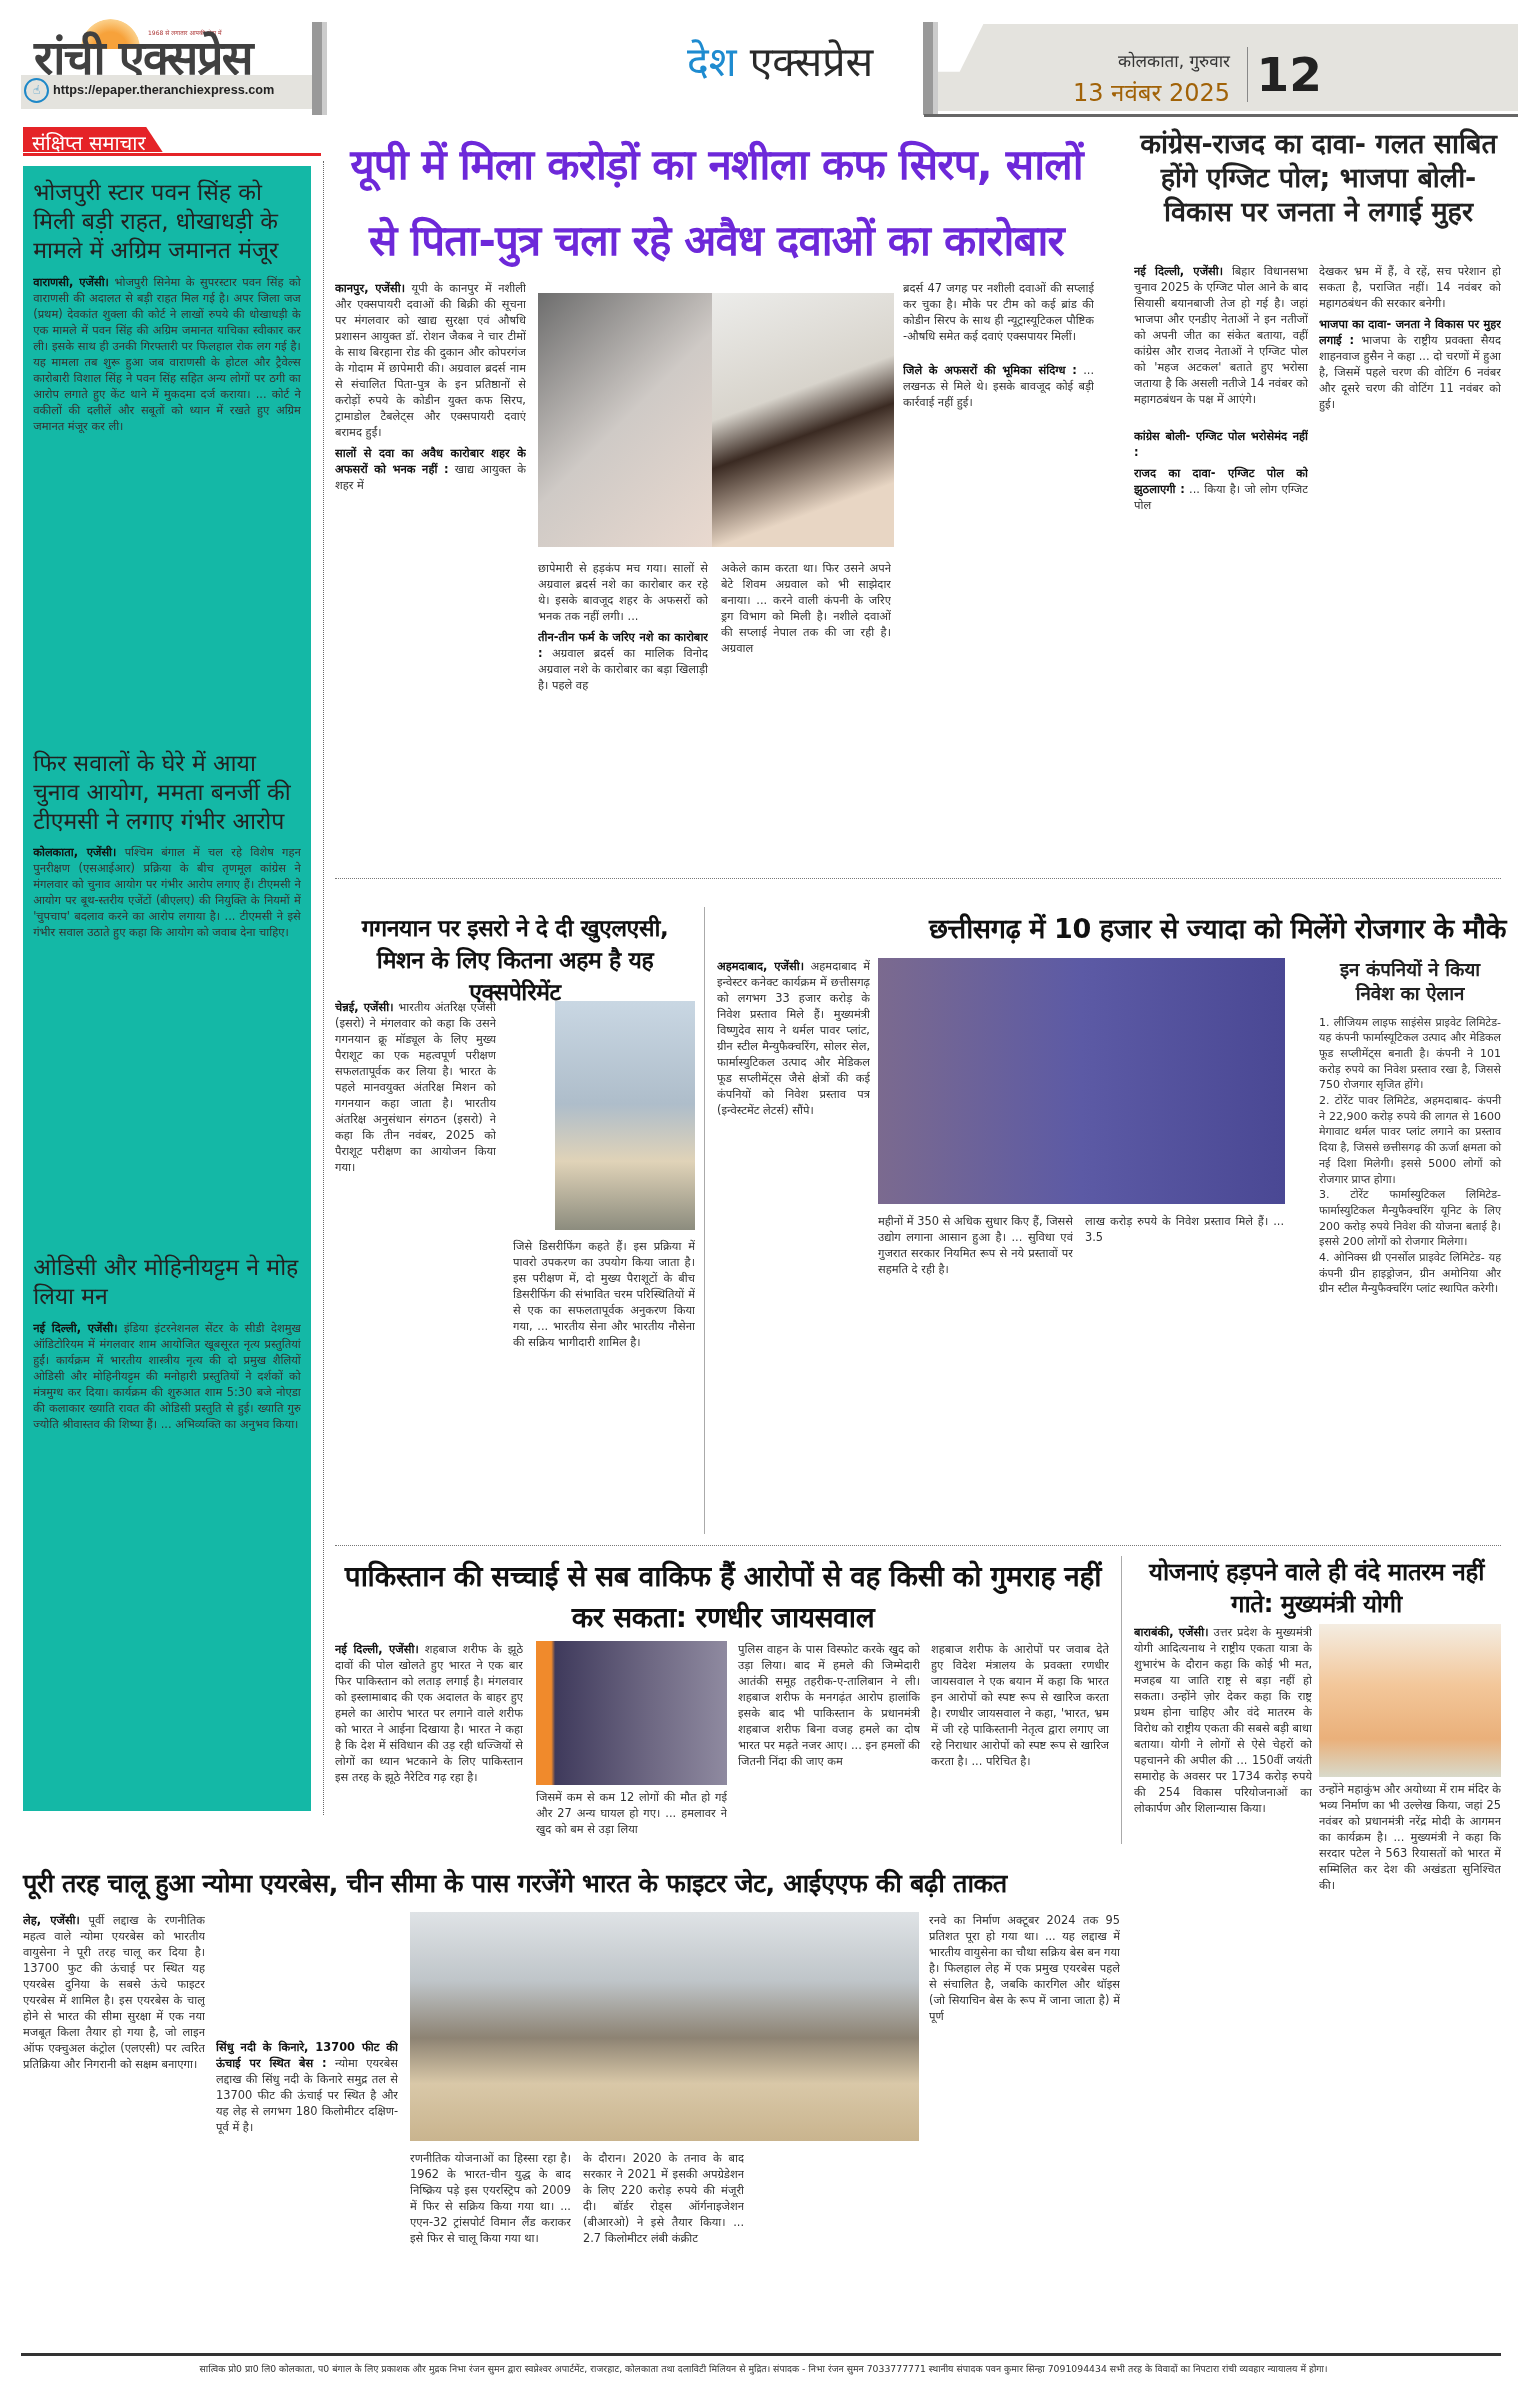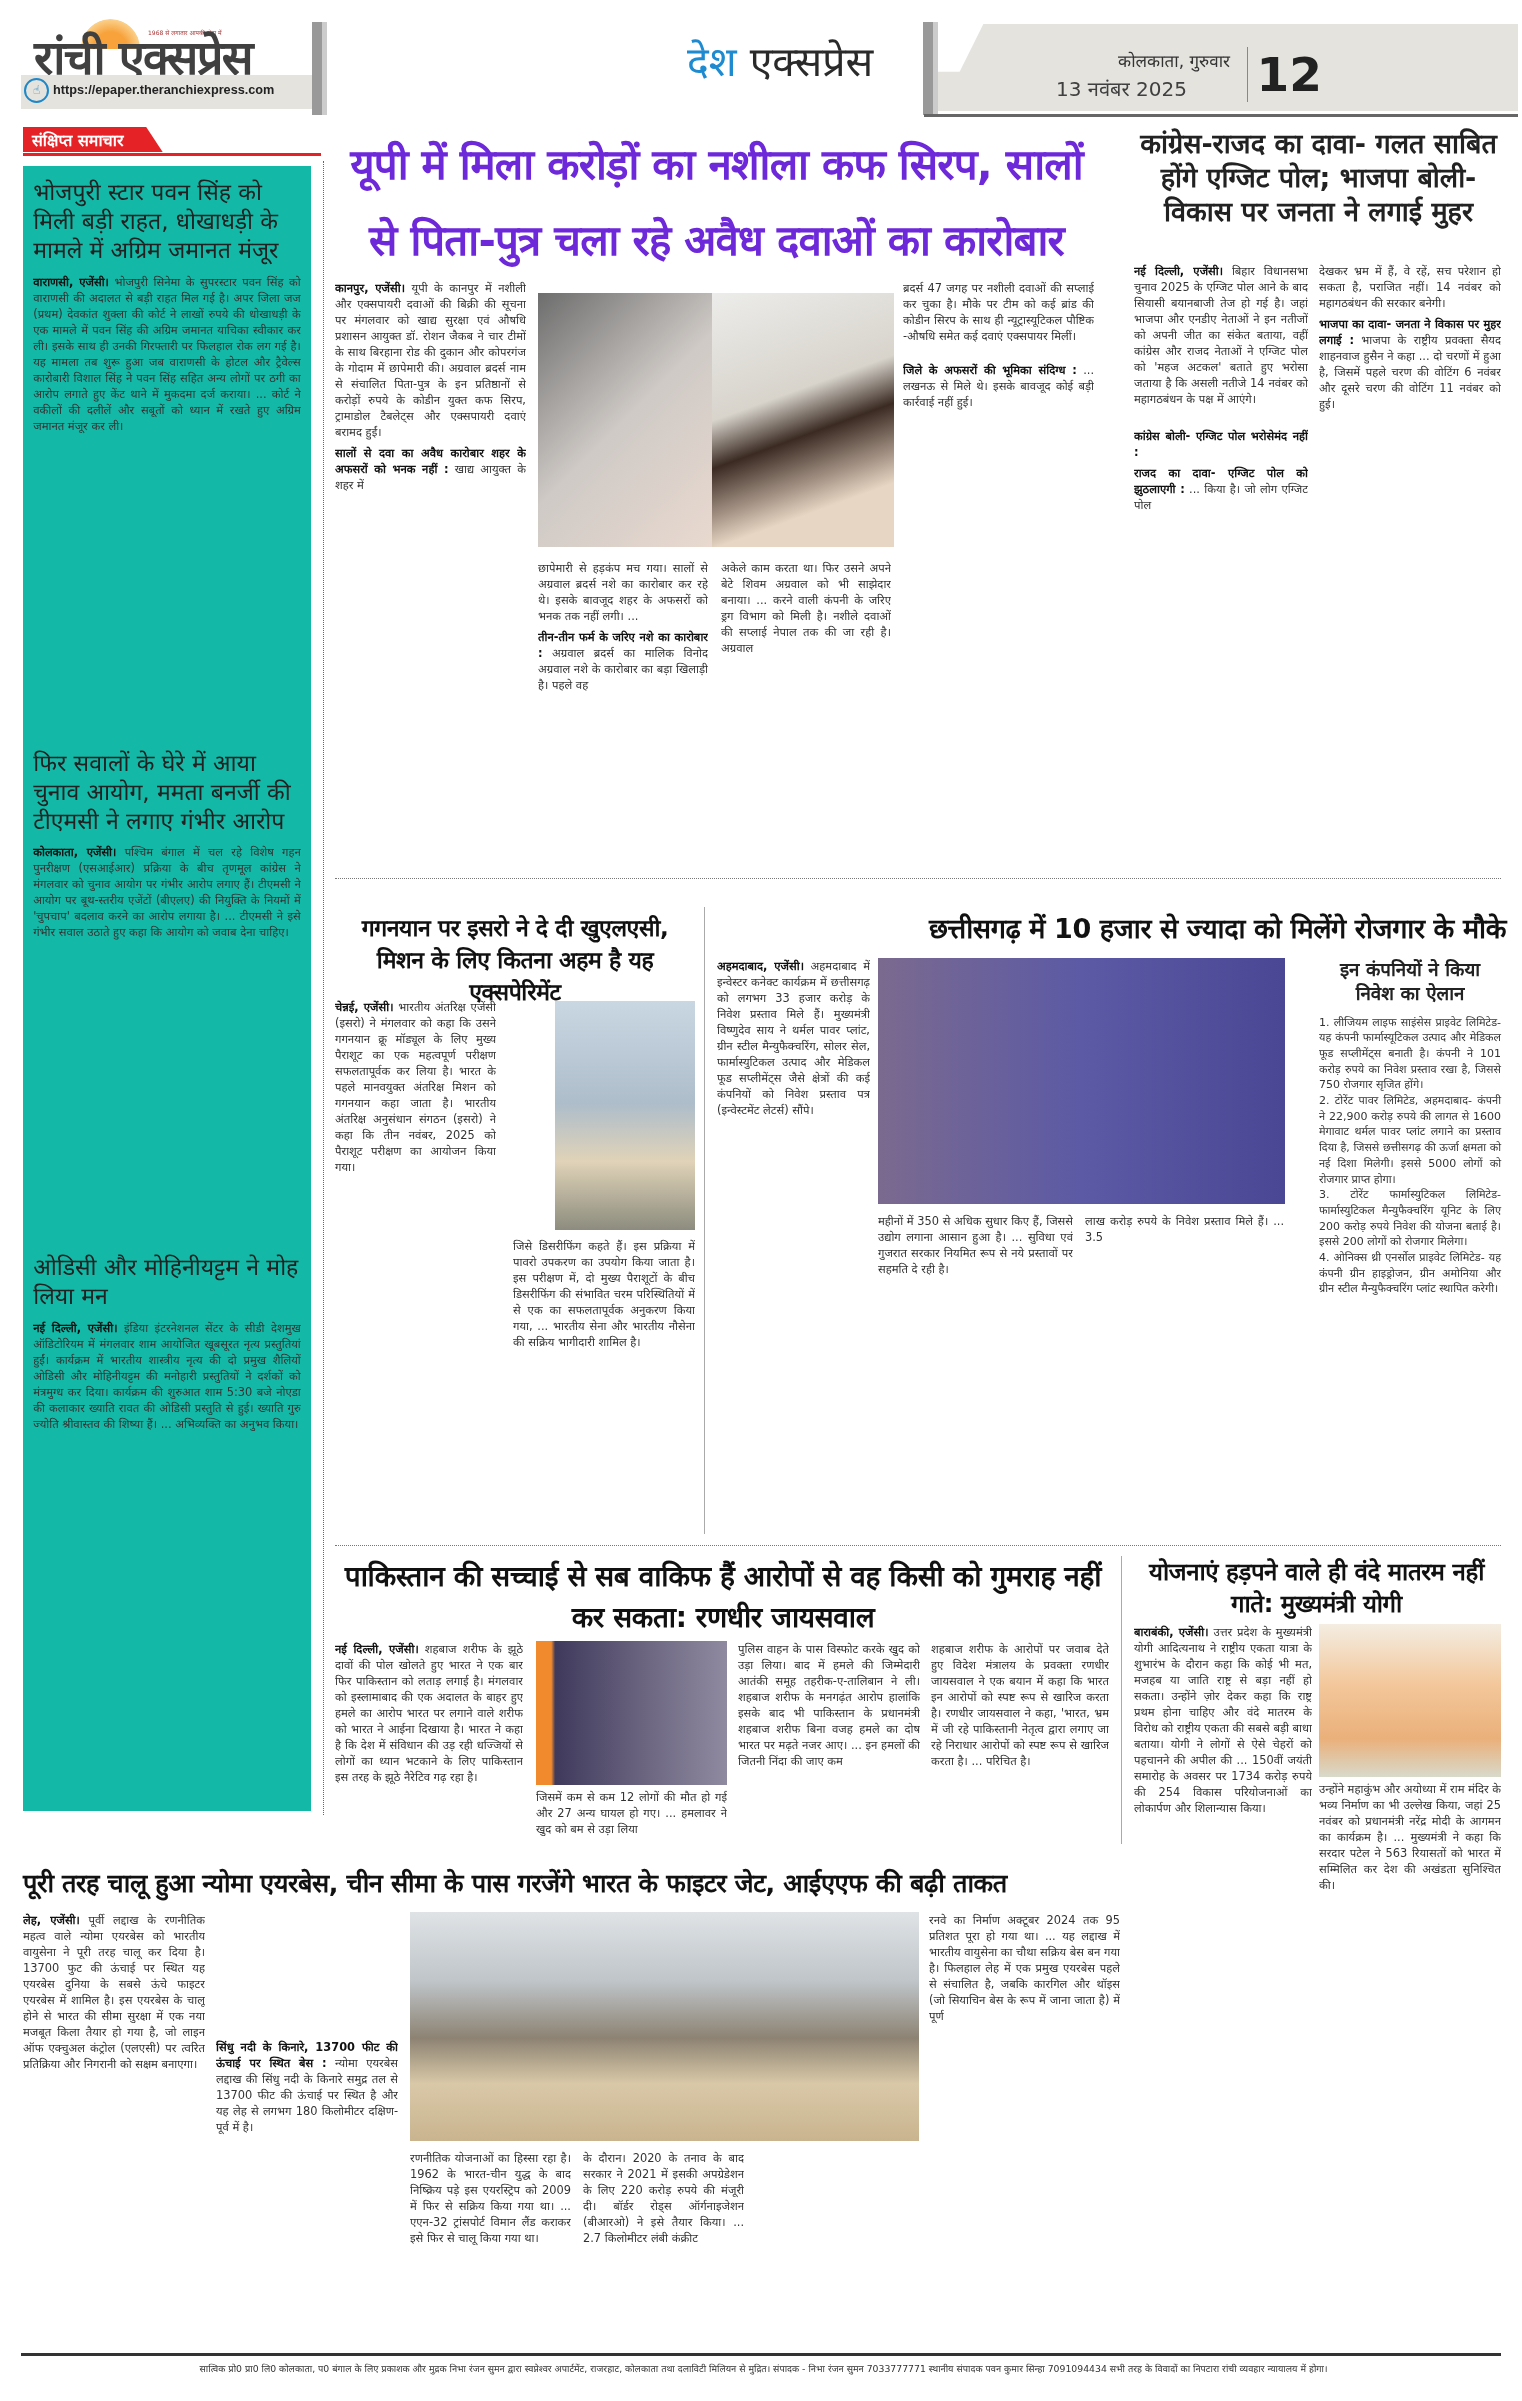--- a/index.html
+++ b/index.html
@@ -10,25 +10,25 @@
 .tagline{left:148px;top:29px;font-size:6px;color:#a33}
 .urlbar{left:21px;top:75px;width:293px;height:34px;background:#e4e3de}
 .url-icon{left:24px;top:78px;width:25.4px;height:25.4px;border:2.5px solid #1e88c8;border-radius:50%;color:#1e88c8;font-size:12px;text-align:center;line-height:20.4px}
 .url-text{left:53px;top:83px;font-size:12.7px;font-weight:bold;color:#222;font-family:"Liberation Sans",sans-serif}
 .bracket-l{left:312px;top:22px;width:15.3px;height:93px;background:#999;border-right:5.1px solid #ccc}
 .section-title{left:687px;top:32px;font-size:41px;color:#1e8bd0;font-weight:normal}
 .section-title span{color:#2a2a2a}
 .date-box{left:924px;top:24px;width:594px;height:87px;background:#e4e3de;clip-path:polygon(10% 0,100% 0,100% 100%,0 100%,0 55%,6% 55%)}
 .bracket-r{left:923px;top:22px;width:15.3px;height:93px;background:#999;border-right:5.1px solid #ccc}
 .date-line{left:1094px;top:49px;font-size:17px;color:#333;text-align:right;width:136px}
-.date-line2{left:1056px;top:75px;font-size:20px;color:#404040;width:174px;}
+.date-line2{left:1056px;top:75px;font-size:24px;color:#a16207;width:174px;text-align:right}
 .page-no{left:1247px;top:47px;font-size:47px;font-weight:bold;color:#222;border-left:0.8px solid #888;padding-left:8.5px}
 .topline{left:924px;top:114px;width:594px;height:2.5px;background:#666}
 .brief-tab{left:23px;top:127px;width:140px;height:25.4px;background:#e52327;clip-path:polygon(0 0,88% 0,100% 100%,0 100%)}
-.brief-tab-text{left:32px;top:129px;font-size:16px;color:#fff;font-weight:bold}
+.brief-tab-text{left:32px;top:129px;font-size:20px;color:#fff;font-weight:normal}
 .brief-line{left:23px;top:153px;width:298px;height:2.5px;background:#e52327}
 .brief-box{left:23px;top:166px;width:288px;height:1645px;background:#14b8a6}
 .vdots{border-left:1.7px dotted #666}
 .h-brief{font-size:23px;line-height:29px;color:#222;font-weight:normal}
 .body-text{font-size:11.4px;line-height:16px;color:#333;text-align:justify}
 .body-text b{color:#111}
 .headline-big{font-size:42px;font-weight:bold;line-height:76px;color:#6d28d9;letter-spacing:-0.8px}
 .headline-med{font-size:27px;font-weight:bold;line-height:34px;color:#111;letter-spacing:-0.4px}
 .headline-r{font-size:27px;line-height:34px;color:#222;text-align:center}
 .photo{background:#888}

